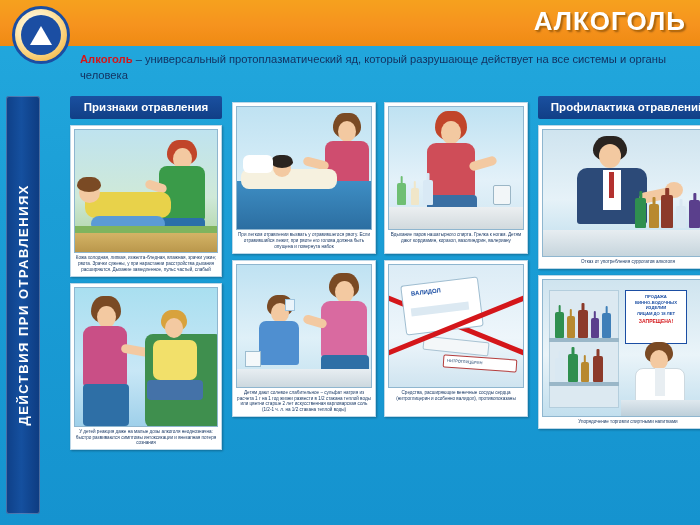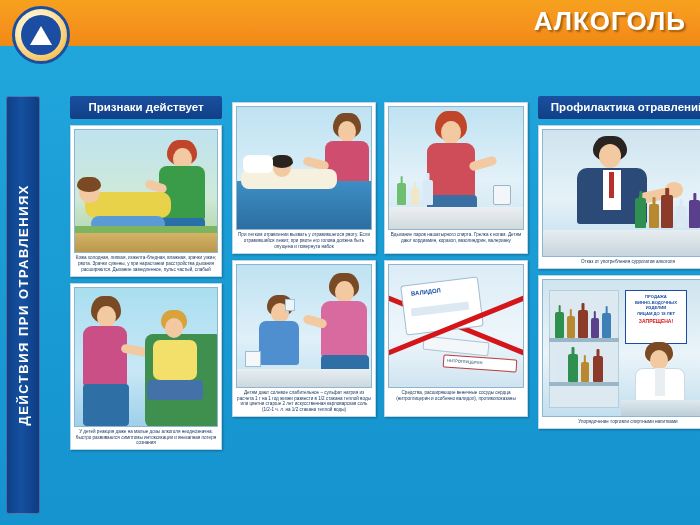--- a/index.html
+++ b/index.html
@@ -135,29 +135,32 @@
 
   <div class="header">
     <div class="title">АЛКОГОЛЬ</div>
   </div>
   <div class="logo">
     <div class="logo-inner">
       <div class="logo-star"></div>
     </div>
   </div>
 
+  <div class="intro">
+    <b>Алкоголь</b><span> – универсальный протоплазматический яд, который разрушающе действует на все системы и органы человека</span>
+  </div>
 
   <div class="vbanner">
     <span>ДЕЙСТВИЯ ПРИ ОТРАВЛЕНИЯХ</span>
   </div>
 
   <div class="cols">
 
     <div class="col col-a">
-      <div class="secthead">Признаки действует</div>
+      <div class="secthead">Признаки отравления</div>
 
       <div class="card">
         <div class="pic" style="height:124px;background:linear-gradient(180deg,#bfe3ef 0%,#cfe9d8 55%,#a8cf9a 100%);">
 
           <div class="fig hair-red rt" style="left:92px;top:10px;width:30px;height:26px;"></div>
           <div class="fig skin round" style="left:98px;top:18px;width:19px;height:22px;"></div>
           <div class="fig" style="left:84px;top:36px;width:46px;height:54px;background:#3a9b49;border-radius:8px 8px 3px 3px;"></div>
           <div class="fig skin" style="left:70px;top:52px;width:22px;height:9px;border-radius:5px;transform:rotate(18deg);"></div>
           <div class="fig" style="left:82px;top:88px;width:48px;height:34px;background:#2b6fa8;border-radius:4px;"></div>
 

